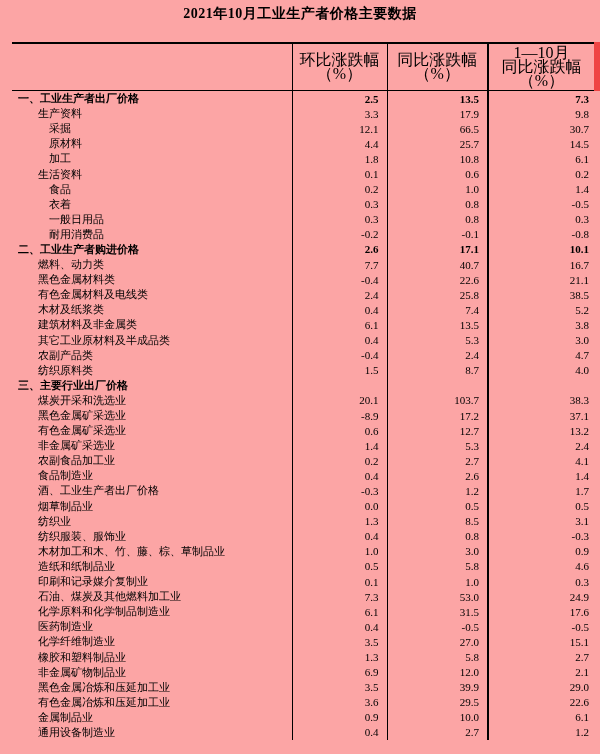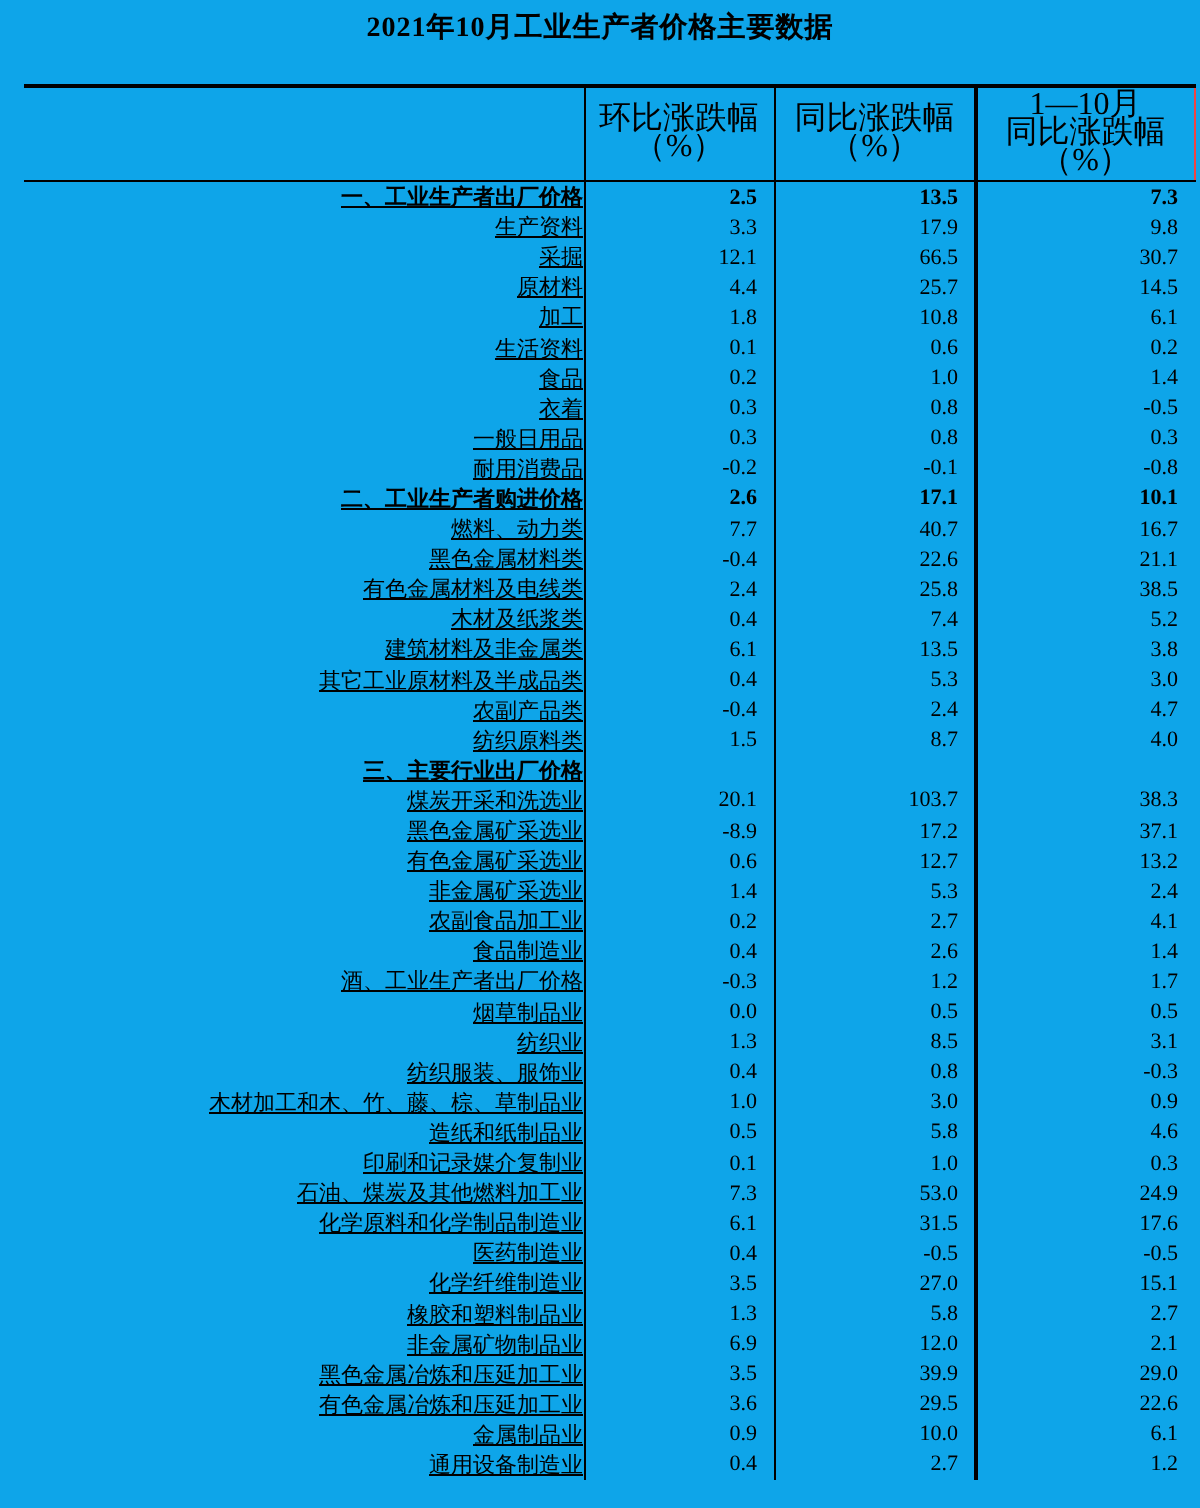--- a/index.html
+++ b/index.html
@@ -4,21 +4,21 @@
 <style>
   html, body {
     margin: 0;
     padding: 0;
     background: #ffffff;
   }
   .page {
     position: relative;
     width: 600px;
     height: 754px;
-    background: #0ea5e9;
+    background: #fca5a5;
     overflow: hidden;
     font-family: "Liberation Serif", "DejaVu Serif", serif;
     color: #000000;
   }
   .title {
     margin-top: 5px;
     text-align: center;
     font-size: 14px;
     font-weight: bold;
     letter-spacing: 0.5px;
@@ -42,31 +42,31 @@
     line-height: 14px;
     height: 33px;
     text-align: center;
     vertical-align: middle;
     border-bottom: 1.5px solid #000000;
     padding: 2px 0;
   }
   th.c1, td.c1 { border-left: 1px solid #000000; }
   th.c2, td.c2 { border-left: 1px solid #000000; }
   th.c3, td.c3 { border-left: 2px solid #000000; }
-  th.c3 { border-right: 1px solid #ef4444; }
+  th.c3 { border-right: 6px solid #ef4444; }
 
   tbody td {
     font-size: 11px;
     height: 15.1px;
     padding: 0;
     vertical-align: middle;
     white-space: nowrap;
     overflow: hidden;
   }
-  td.label { text-align: right; text-decoration: underline; }
+  td.label { text-align: left; }
   td.val {
     text-align: right;
     padding-right: 8px;
   }
   tr.section td { font-weight: bold; }
   td.ind1 { padding-left: 6px; }
   td.ind2 { padding-left: 26px; }
   td.ind3 { padding-left: 37px; }
 </style>
 </head>

